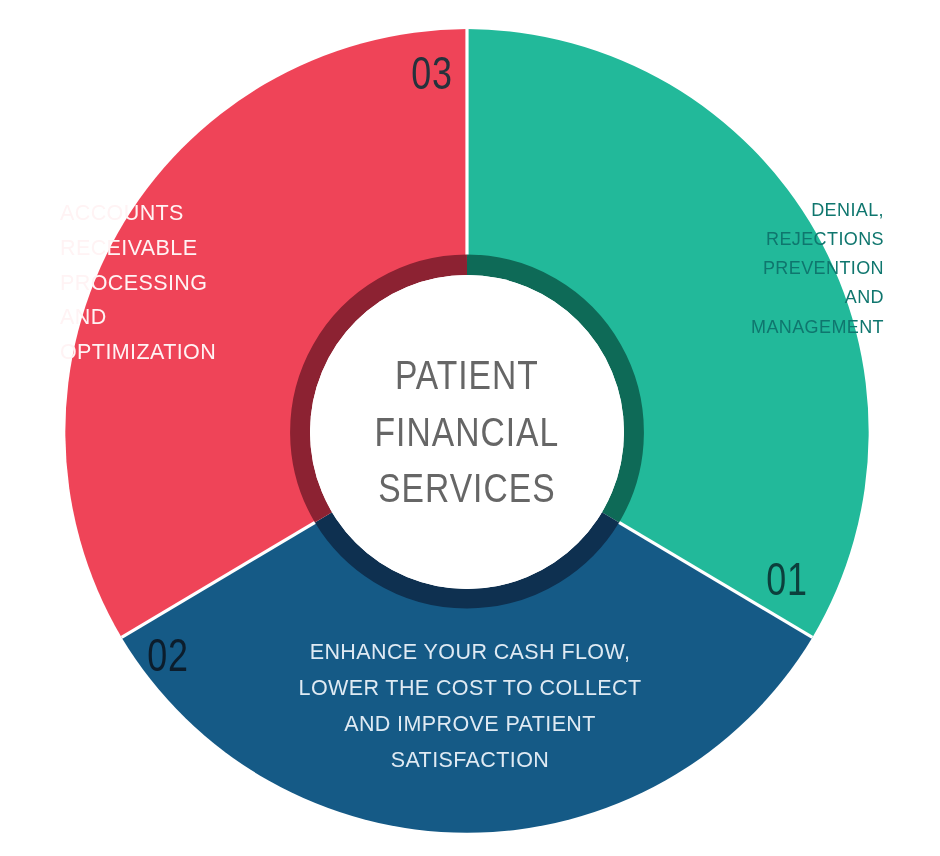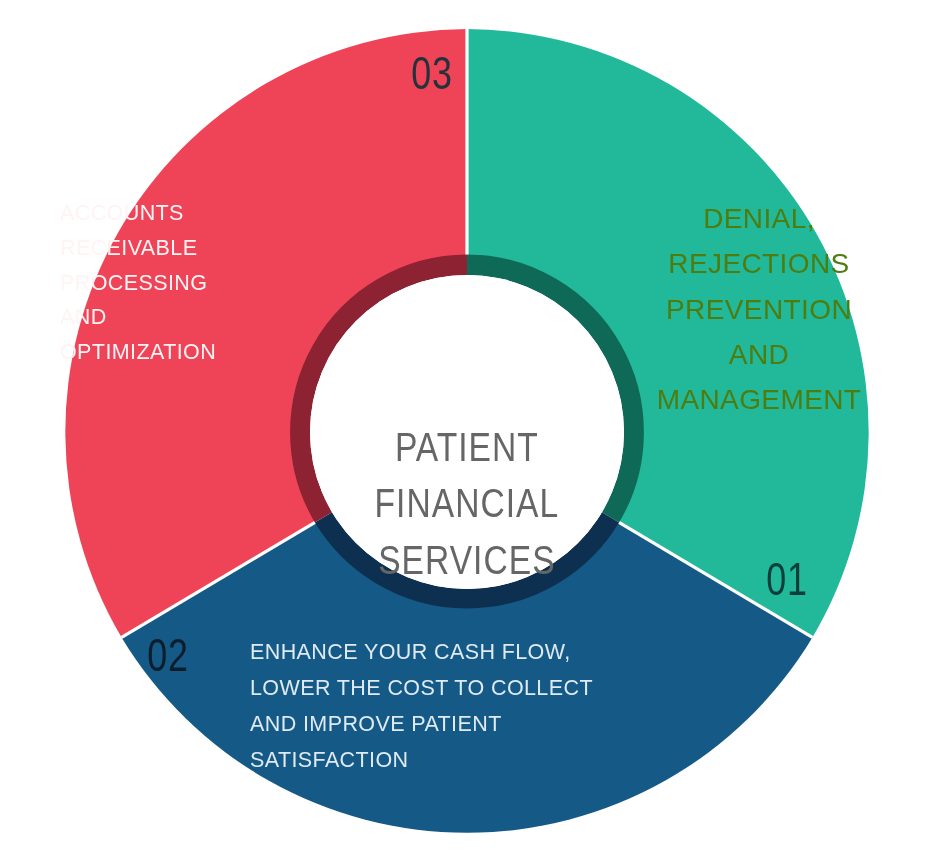--- a/index.html
+++ b/index.html
@@ -38,39 +38,39 @@
     letter-spacing: 0.4px;
     line-height: 1.62;
     white-space: pre-line;
     pointer-events: none;
   }
 
   #label-green {
     left: 634px;
     top: 196px;
     width: 250px;
-    font-size: 28px;
-    text-align: center;
-    color: #4d7c0f;
+    font-size: 18px;
+    text-align: right;
+    color: #0f766e;
   }
 
   #label-red {
     left: 60px;
     top: 196px;
     width: 230px;
     font-size: 21.5px;
     color: #fff3f4;
   }
 
   #label-blue {
     left: 250px;
     top: 634px;
     width: 440px;
     font-size: 21.5px;
-    text-align: left;
+    text-align: center;
     line-height: 1.68;
     color: #dfeaf3;
   }
 
   
   .seg-number {
     position: absolute;
     font-family: "Liberation Sans Narrow", "Liberation Sans", sans-serif;
     font-weight: 400;
     font-size: 46px;
@@ -108,21 +108,21 @@
     position: absolute;
     left: 310px;
     top: 275px;
     width: 314px;
     height: 314px;
     border-radius: 50%;
     background: #ffffff;
     display: flex;
     flex-direction: column;
     align-items: center;
-    justify-content: flex-end;
+    justify-content: center;
     pointer-events: none;
   }
 
   #center-title {
     font-family: "Liberation Sans Narrow", "Liberation Sans", sans-serif;
     font-size: 40px;
     line-height: 1.42;
     color: #666666;
     text-align: center;
     letter-spacing: 1.2px;

